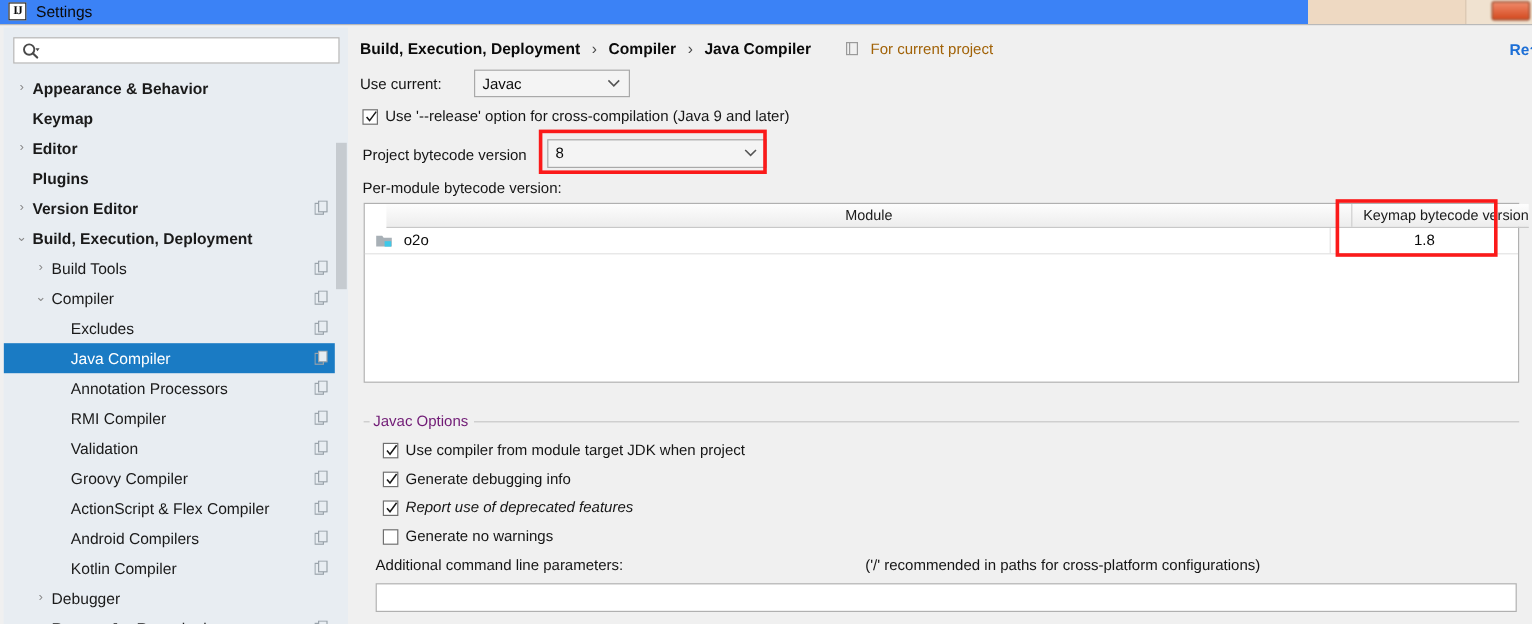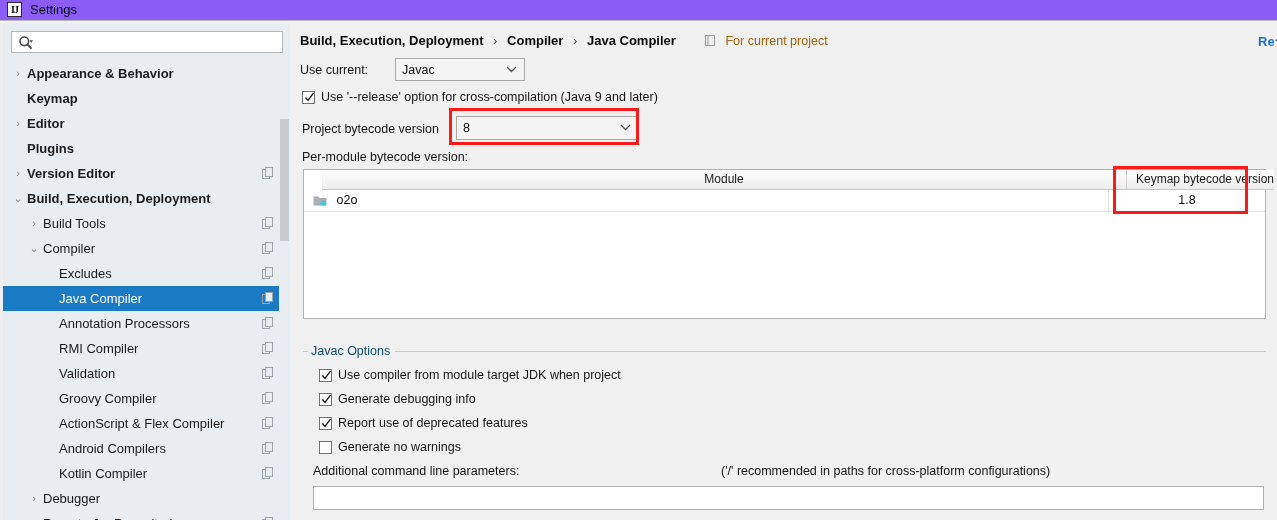--- a/index.html
+++ b/index.html
@@ -63,22 +63,22 @@
   .dialog {
     position: absolute;
     left: 0;
     top: 0;
     width: 1277px;
     height: 520px;
   }
   .titlebar {
     position: absolute;
     left: 0; top: 0;
-    width: 1277px; height: 20px;
-    background: #8b5cf6;
+    width: 1090px; height: 20px;
+    background: #3b82f6;
   }
   .title-icon {
     position: absolute;
     left: 7px; top: 2px;
     width: 15px; height: 15px;
     background: #ffffff;
     border: 1px solid #2b2b2b;
     box-sizing: border-box;
     display: flex;
     align-items: center;
@@ -333,21 +333,21 @@
     left: 0; top: 13px;
     width: 963px; height: 1px;
     background: #c8c8c8;
   }
   .group-title {
     position: absolute;
     left: 5px; top: 6px;
     padding: 0 5px 0 3px;
     background: #f0f0f0;
     font-size: 12.5px;
-    color: #0c4a6e;
+    color: #701a75;
     white-space: nowrap;
   }
 
   .opt-label {
     position: absolute;
     font-size: 12.5px;
     color: #151515;
     white-space: nowrap;
   }
 
@@ -617,21 +617,21 @@
               <polyline points="1.5,6.5 4,9.5 9.5,2" fill="none" stroke="#1a1a1a" stroke-width="1.3"></polyline>
             </svg>
           </div>
           <div class="opt-label" style="left:35px; top:54px;">Generate debugging info</div>
 
           <div class="cbox" style="left:16px; top:79px;">
             <svg class="tick" viewBox="0 0 11 13">
               <polyline points="1.5,6.5 4,9.5 9.5,2" fill="none" stroke="#1a1a1a" stroke-width="1.3"></polyline>
             </svg>
           </div>
-          <div class="opt-label" style="left:35px; top:78px;">Report use of deprecated features</div>
+          <div class="opt-label" style="left:35px; top:78px;font-style:italic;">Report use of deprecated features</div>
 
           <div class="cbox" style="left:16px; top:103px;"></div>
           <div class="opt-label" style="left:35px; top:102px;">Generate no warnings</div>
 
           <div class="opt-label" style="left:10px; top:126px;">Additional command line parameters:</div>
           <div class="opt-label" style="left:418px; top:126px;">('/' recommended in paths for cross-platform configurations)</div>
 
           <div class="textinput" style="left:10px; top:148px; width:951px; height:24px;">
             <input type="text" value="" style="">
           </div>

